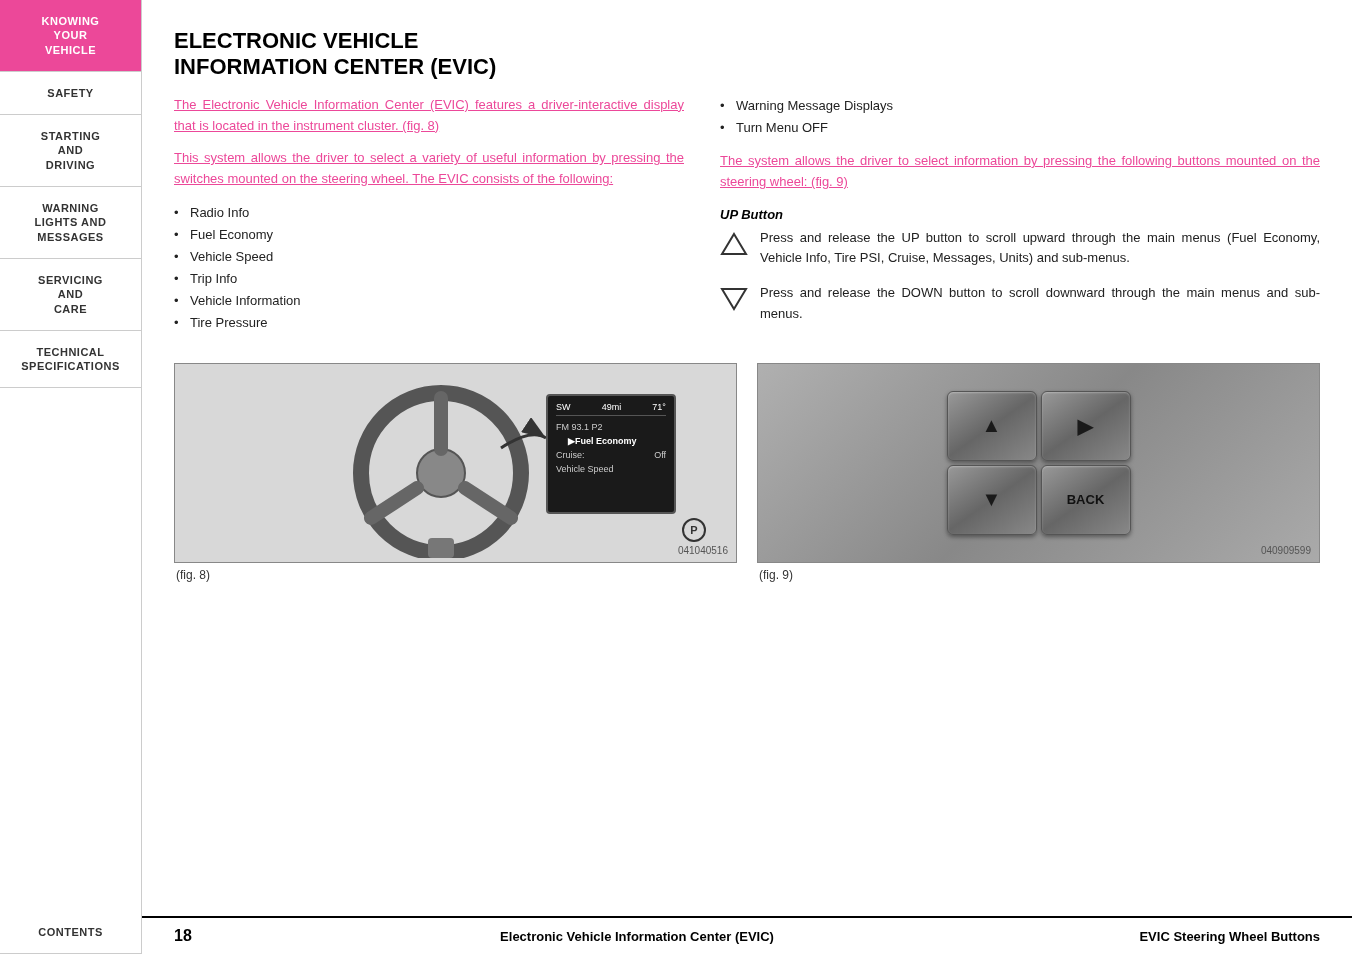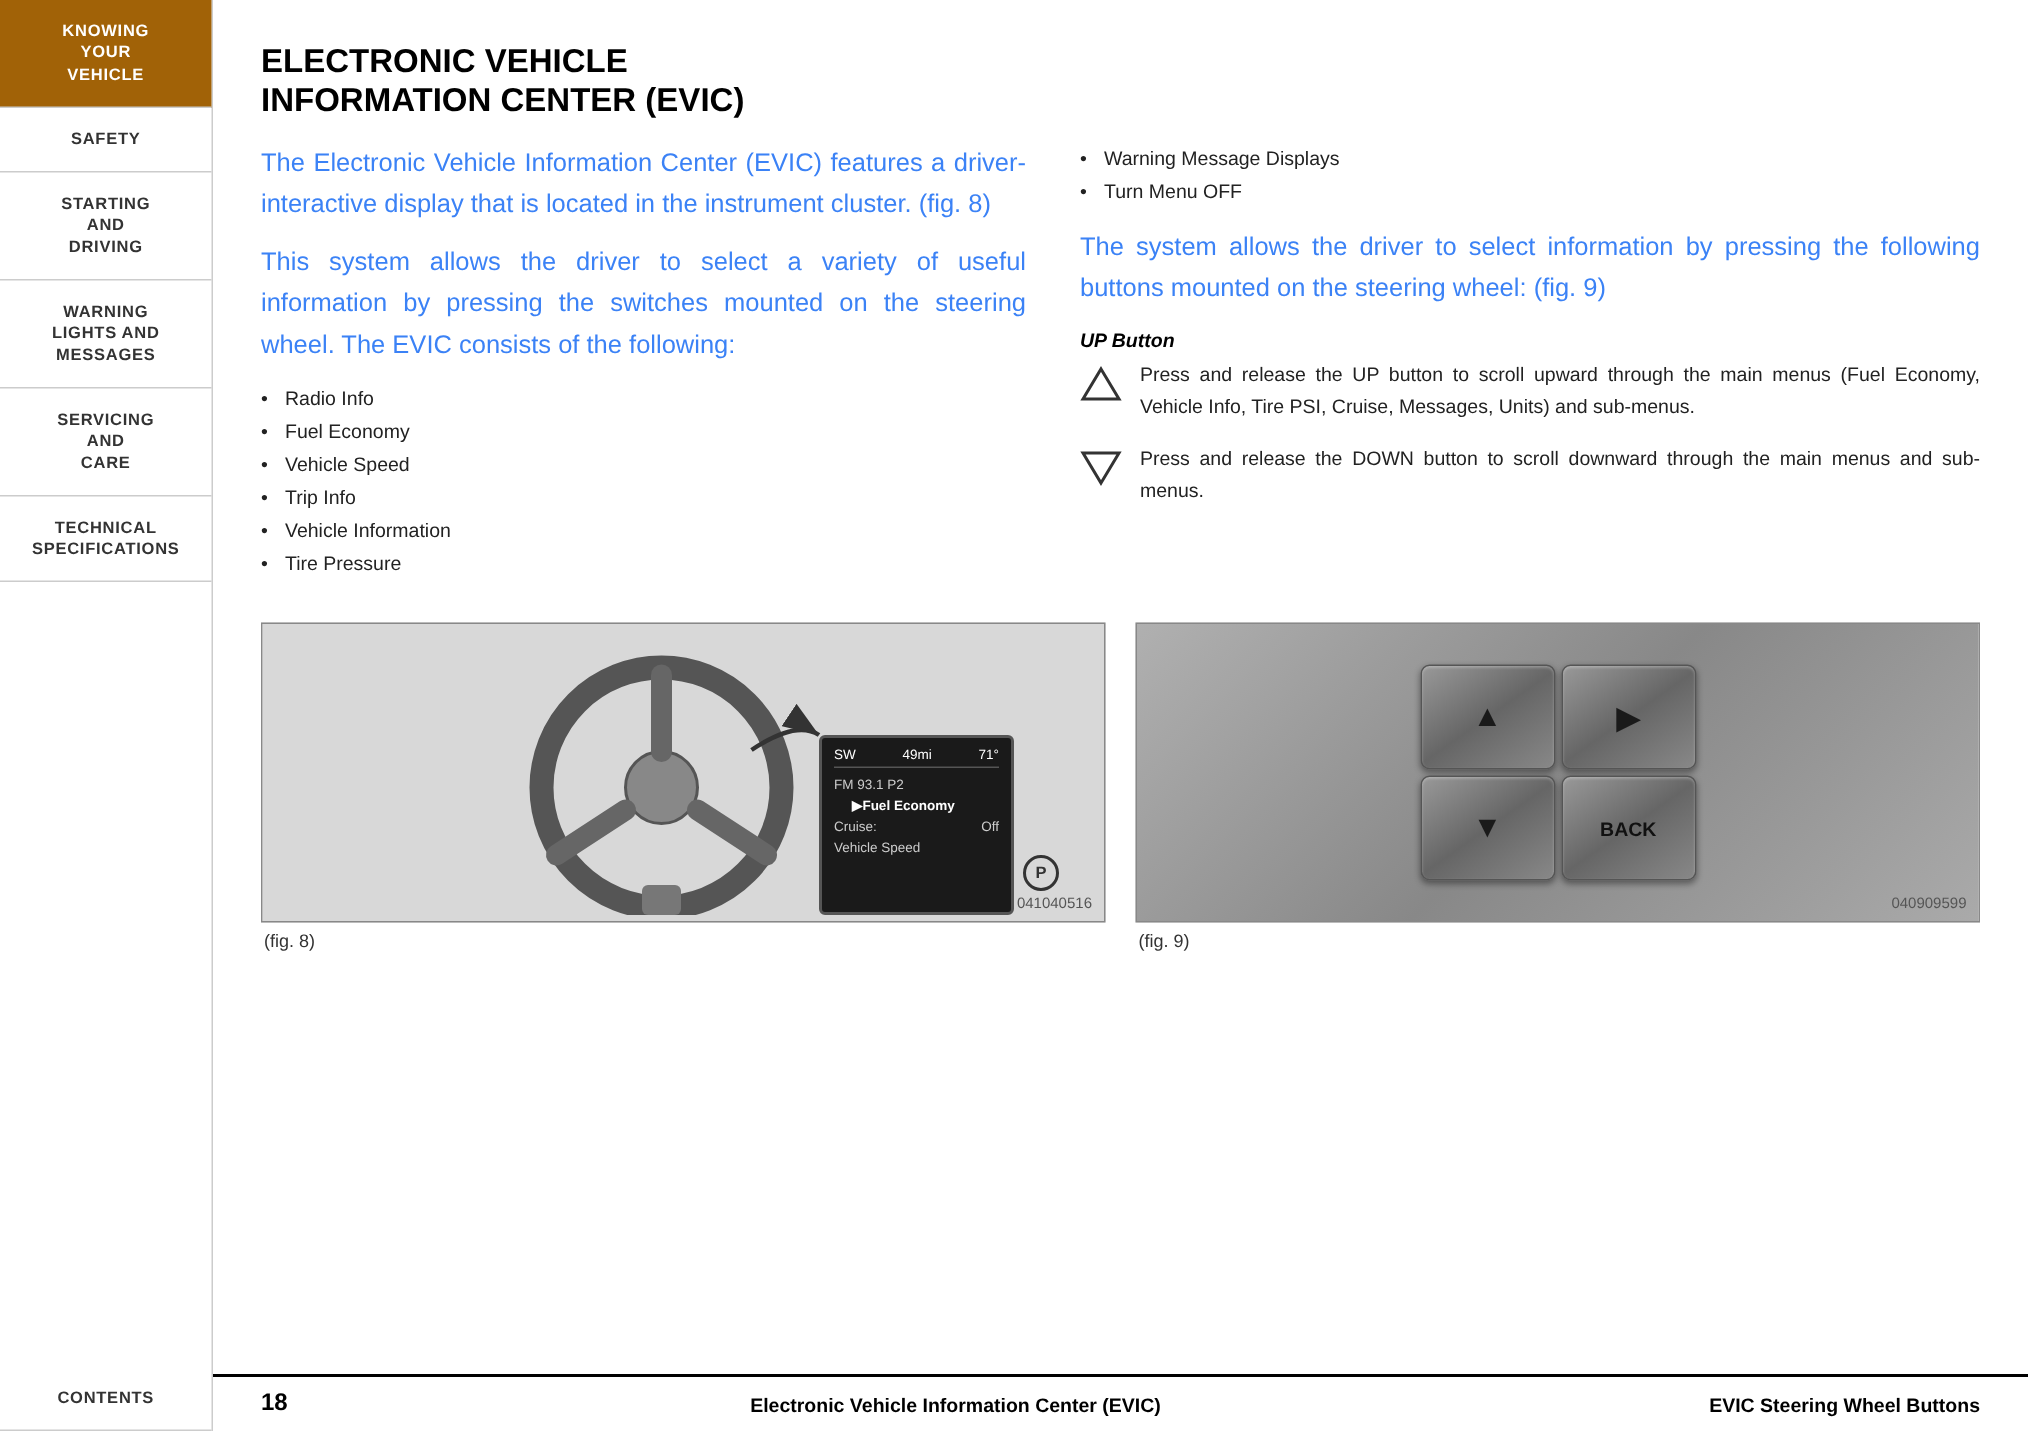--- a/index.html
+++ b/index.html
@@ -32,21 +32,21 @@
       font-size: 11px;
       font-weight: bold;
       text-transform: uppercase;
       letter-spacing: 0.5px;
       color: #333;
       border-bottom: 1px solid #ccc;
       cursor: pointer;
       line-height: 1.3;
     }
     .sidebar-item.active {
-      background: #a16207;
+      background: #ec4899;
       color: #fff;
     }
     .sidebar-spacer {
       flex: 1;
     }
 
     
     .main {
       flex: 1;
       padding: 28px 32px 20px 32px;
@@ -72,25 +72,26 @@
     .col-left {
       flex: 1;
       max-width: 510px;
     }
     .col-right {
       flex: 1;
     }
 
     
     .body-text {
-      font-size: 17px;
+      font-size: 13px;
       line-height: 1.6;
-      color: #3b82f6;
+      color: #ec4899;
       margin-bottom: 12px;
       text-align: justify;
+      text-decoration: underline;
     }
 
     
     .bullet-list {
       list-style: none;
       margin-bottom: 8px;
     }
     .bullet-list li {
       font-size: 13px;
       line-height: 1.7;
@@ -185,21 +186,20 @@
       right: 60px;
       top: 30px;
       width: 130px;
       height: 120px;
       background: #1a1a1a;
       border: 2px solid #555;
       border-radius: 4px;
       padding: 6px 8px;
       font-size: 9px;
       color: #ddd;
-      margin-top: 44px;
     }
     .evic-header {
       display: flex;
       justify-content: space-between;
       font-size: 9px;
       color: #fff;
       border-bottom: 1px solid #555;
       padding-bottom: 3px;
       margin-bottom: 4px;
     }

